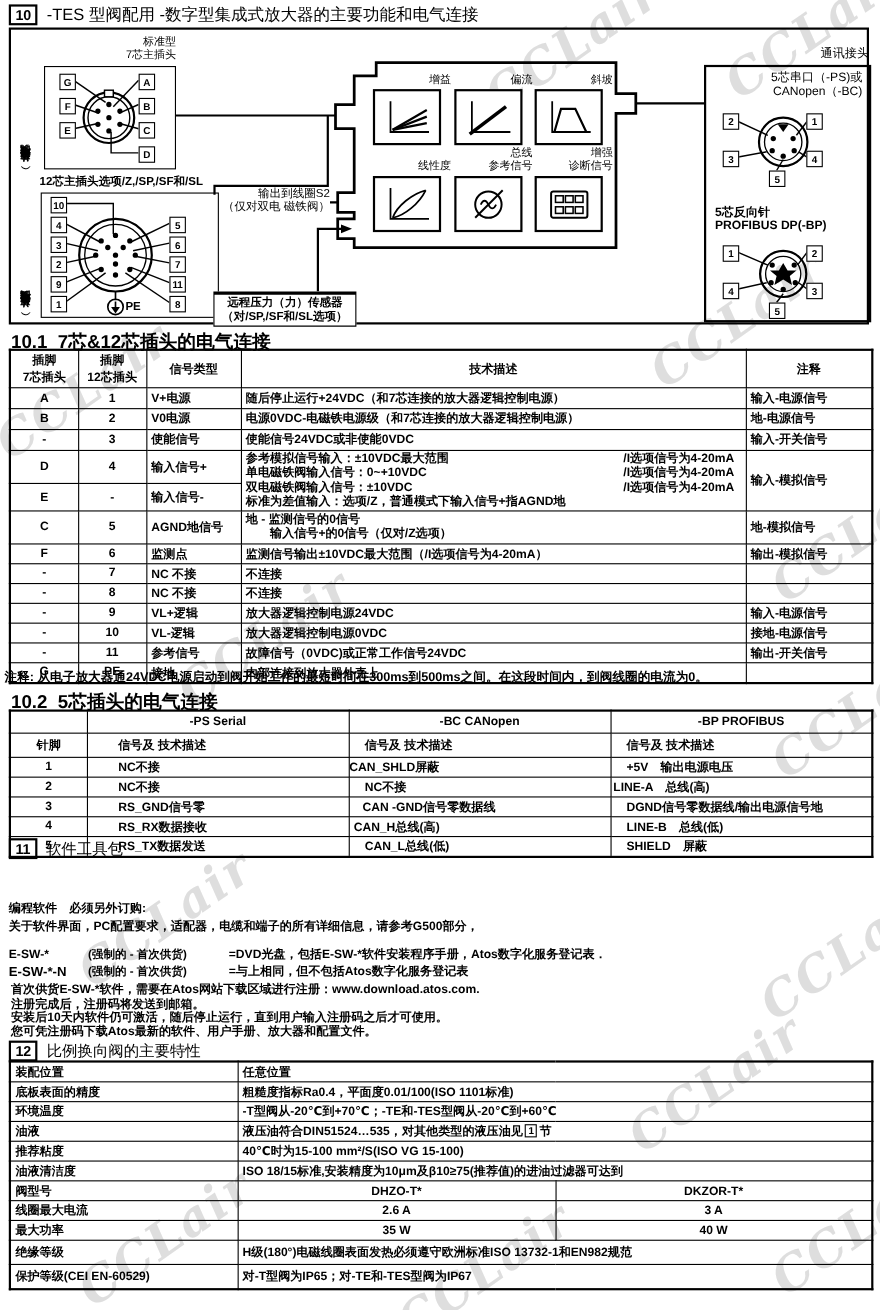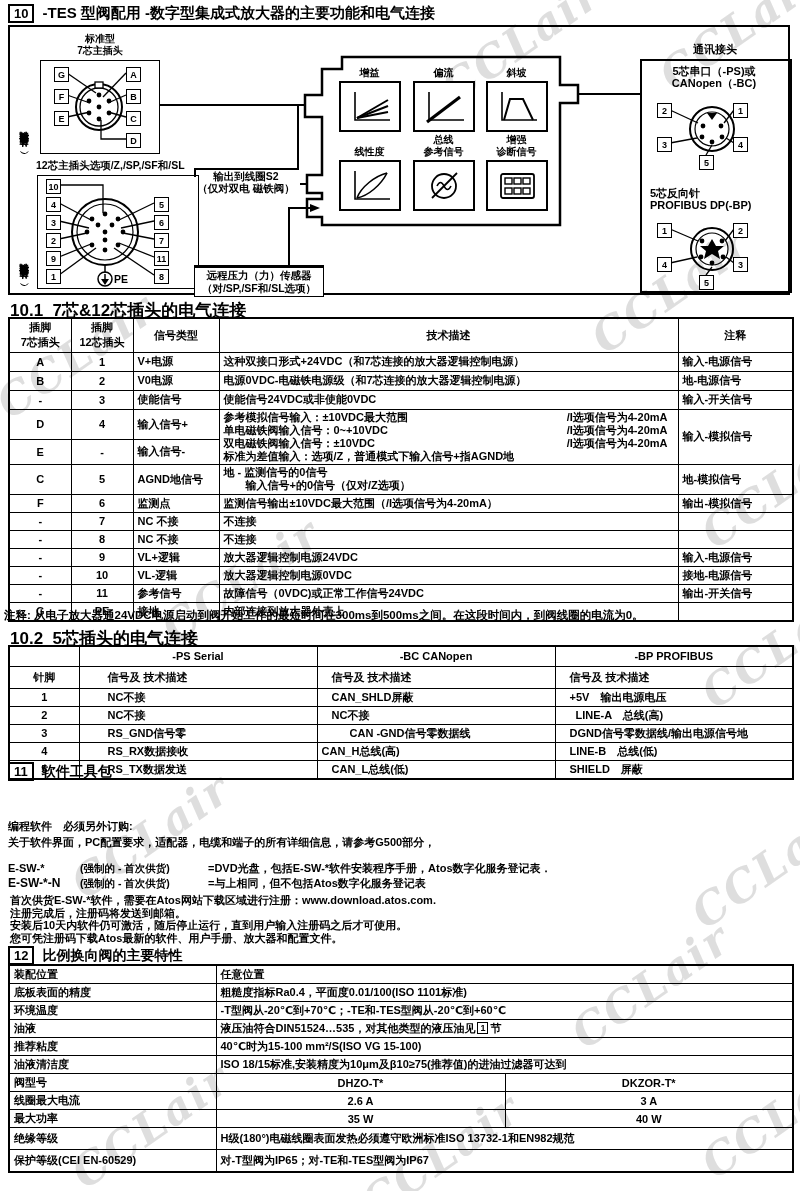--- a/index.html
+++ b/index.html
@@ -4,27 +4,27 @@
 <style>
   html,body{margin:0;padding:0;background:#888;}
   .page{position:relative;width:800px;height:1191px;background:#fff;color:#000;
         font-family:"Liberation Sans","DejaVu Sans",sans-serif;overflow:hidden;}
   .wm{position:absolute;z-index:0;font-family:"DejaVu Serif",serif;font-style:italic;font-weight:bold;
       font-size:44px;color:#c9c9c9;opacity:.6;transform:rotate(-35deg);letter-spacing:2px;pointer-events:none;}
   .layer{position:absolute;z-index:1;}
   
   .sech{display:flex;align-items:center;gap:8px;}
   .secnum{border:2px solid #000;font-weight:bold;font-size:13px;line-height:15px;padding:0 4px;}
-  .sectitle{font-weight:bold;font-size:15px;}
+  .sectitle{font-weight:normal;font-size:15px;}
   .subh{font-weight:bold;font-size:17px;}
   
   .diag{border:2px solid #000;}
   .dsvg{position:absolute;left:0;top:0;}
   .dbox{position:absolute;border:2px solid #000;background:transparent;}
-  .dlab{position:absolute;font-weight:bold;font-size:10px;line-height:12px;text-align:center;}
+  .dlab{position:absolute;font-weight:normal;font-size:10px;line-height:12px;text-align:right;}
   .dlab2{position:absolute;font-weight:bold;font-size:10.5px;line-height:12px;}
   .pin{position:absolute;width:13px;height:13px;border:1.5px solid #000;background:#fff;
        font-size:9px;font-weight:bold;display:flex;align-items:center;justify-content:center;z-index:3;}
   .vlabel{position:absolute;writing-mode:vertical-rl;transform:rotate(180deg);
           font-size:9.5px;font-weight:bold;letter-spacing:1px;}
   .blk{position:absolute;border:2px solid #000;display:flex;align-items:center;justify-content:center;background:#fff;}
   .sensorbox{position:absolute;border:1.5px solid #000;border-top:3px solid #000;
              font-weight:bold;font-size:10.5px;line-height:13px;text-align:center;padding-top:1px;background:#fff;}
   
   table.t{border-collapse:collapse;table-layout:fixed;background:transparent;}
@@ -303,21 +303,21 @@
             <div>12芯插头</div>
           </th>
       <th class="tc">信号类型</th>
       <th class="tc">技术描述</th>
       <th class="tc">注释</th>
     </tr>
     <tr style="height:19px">
       <td class="tc">A</td>
       <td class="tc">1</td>
       <td class="small">V+电源</td>
-      <td>这种双接口形式+24VDC（和7芯连接的放大器逻辑控制电源）</td>
+      <td>随后停止运行+24VDC（和7芯连接的放大器逻辑控制电源）</td>
       <td>输入-电源信号</td>
     </tr>
     <tr style="height:19px">
       <td class="tc">B</td>
       <td class="tc">2</td>
       <td class="small">V0电源</td>
       <td>电源0VDC-电磁铁电源级（和7芯连接的放大器逻辑控制电源）</td>
       <td>地-电源信号</td>
     </tr>
     <tr style="height:19px">
@@ -437,33 +437,33 @@
     </tr>
     <tr style="height:22px">
       <td class="tc">针脚</td>
       <td style="padding-left:28px">信号及 技术描述</td>
       <td style="padding-left:14px">信号及 技术描述</td>
       <td style="padding-left:14px">信号及 技术描述</td>
     </tr>
     <tr style="height:13px">
       <td class="tc">1</td>
       <td style="padding-left:28px">NC不接</td>
-      <td style="padding-left:14px">CAN_SHLD屏蔽</td>
+      <td style="padding-left:0">CAN_SHLD屏蔽</td>
       <td style="padding-left:14px">+5V　输出电源电压</td>
     </tr>
     <tr style="height:13px">
       <td class="tc">2</td>
       <td style="padding-left:28px">NC不接</td>
       <td style="padding-left:14px">NC不接</td>
-      <td style="padding-left:20px">LINE-A　总线(高)</td>
+      <td style="padding-left:2px">LINE-A　总线(高)</td>
     </tr>
     <tr style="height:13px">
       <td class="tc">3</td>
       <td style="padding-left:28px">RS_GND信号零</td>
-      <td style="padding-left:32px">CAN -GND信号零数据线</td>
+      <td style="padding-left:12px">CAN -GND信号零数据线</td>
       <td style="padding-left:14px">DGND信号零数据线/输出电源信号地</td>
     </tr>
     <tr style="height:13px">
       <td class="tc">4</td>
       <td style="padding-left:28px">RS_RX数据接收</td>
       <td style="">CAN_H总线(高)</td>
       <td style="padding-left:14px">LINE-B　总线(低)</td>
     </tr>
     <tr style="height:13px">
       <td class="tc">5</td>

